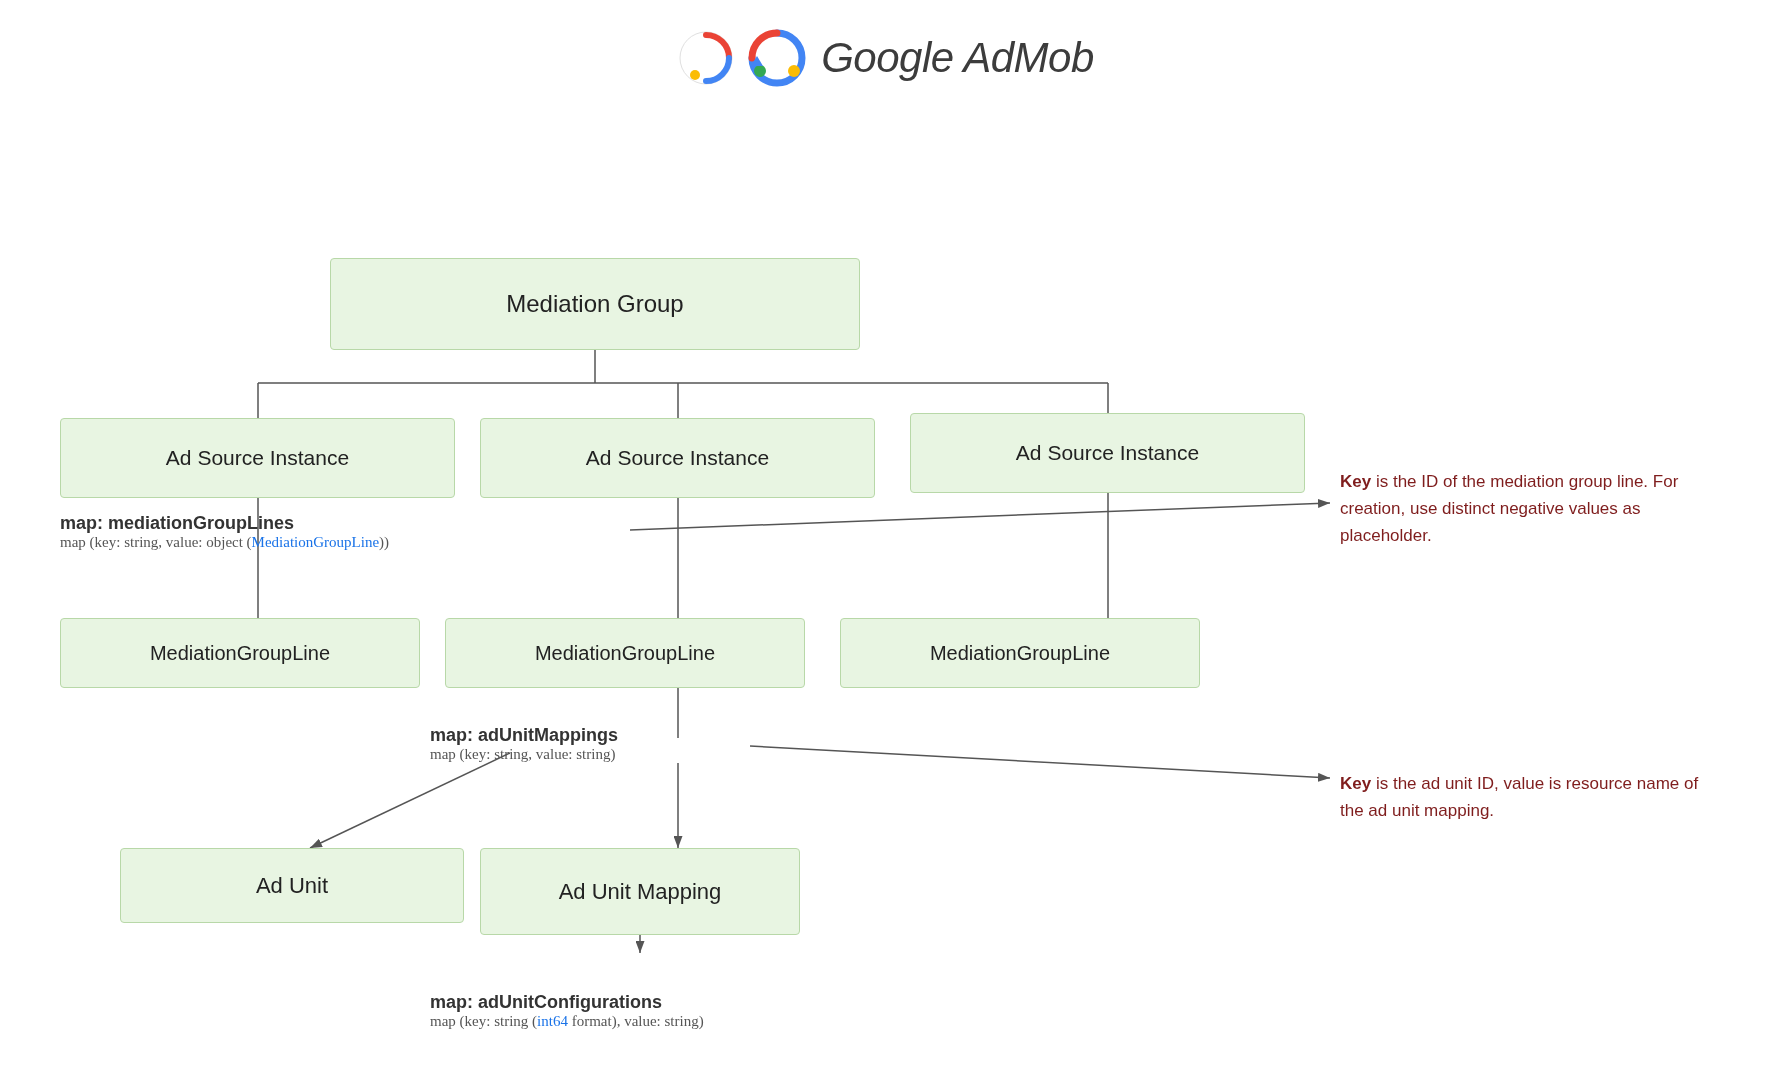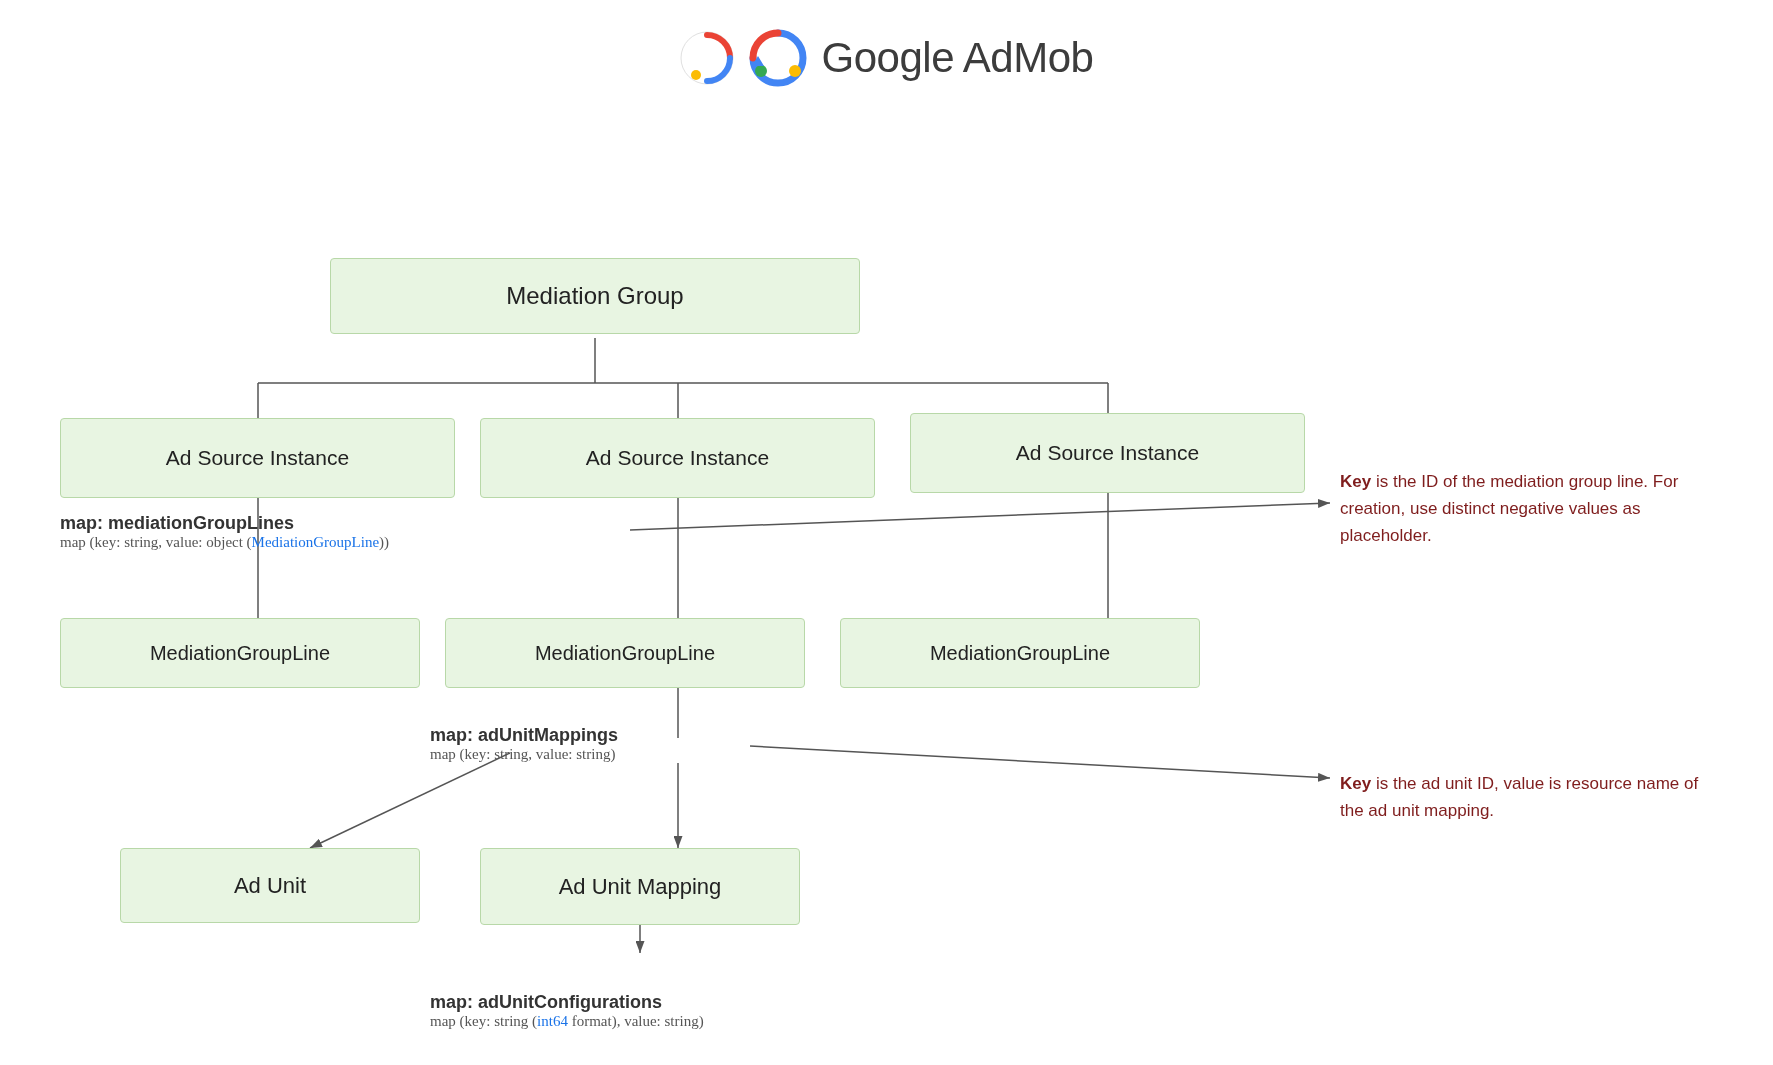--- a/index.html
+++ b/index.html
@@ -12,20 +12,21 @@
       overflow-x: hidden;
     }
 
     
     .header {
       display: flex;
       align-items: center;
       justify-content: center;
       padding: 28px 16px 40px;
       gap: 14px;
+      font-style: italic;
     }
     .header-logo {
       width: 54px;
       height: 54px;
     }
     .header-title {
       font-size: 42px;
       font-weight: 400;
       color: #3c3c3c;
       letter-spacing: -0.5px;
@@ -152,21 +153,21 @@
 
     <line x1="640" y1="795" x2="640" y2="825" stroke="#555" stroke-width="1.5" marker-end="url(#arrowhead)"></line>
 
     <defs>
       <marker id="arrowhead" markerWidth="8" markerHeight="6" refX="8" refY="3" orient="auto">
         <polygon points="0 0, 8 3, 0 6" fill="#555"></polygon>
       </marker>
     </defs>
   </svg>
 
-  <div class="box" style="left:330px; top:130px; width:530px; height:76px; font-size:24px;">
+  <div class="box" style="left:330px; top:130px; width:530px; height:92px; font-size:24px;">
     <span>Mediation Group</span>
   </div>
 
   <div class="box" style="left:60px; top:290px; width:395px; height:80px; font-size:21px;">
     <span>Ad Source Instance</span>
   </div>
 
   <div class="box" style="left:480px; top:290px; width:395px; height:80px; font-size:21px;">
     <span>Ad Source Instance</span>
   </div>
@@ -192,25 +193,25 @@
 
   <div class="box" style="left:840px; top:490px; width:360px; height:70px; font-size:20px;">
     <span>MediationGroupLine</span>
   </div>
 
   <div class="annotation-map" style="left:430px; top:597px;">
     <div class="map-title">map: adUnitMappings</div>
     <div class="map-sub">map (key: string, value: string)</div>
   </div>
 
-  <div class="box" style="left:120px; top:720px; width:300px; height:75px; font-size:22px;">
+  <div class="box" style="left:120px; top:720px; width:344px; height:75px; font-size:22px;">
     <span>Ad Unit</span>
   </div>
 
-  <div class="box" style="left:480px; top:720px; width:320px; height:77px; font-size:22px;">
+  <div class="box" style="left:480px; top:720px; width:320px; height:87px; font-size:22px;">
     <span>Ad Unit Mapping</span>
   </div>
 
   <div class="annotation-map" style="left:430px; top:864px;">
     <div class="map-title">map: adUnitConfigurations</div>
     <div class="map-sub">
       map (key: string (<span class="blue">int64</span> format), value: string)
     </div>
   </div>
 

